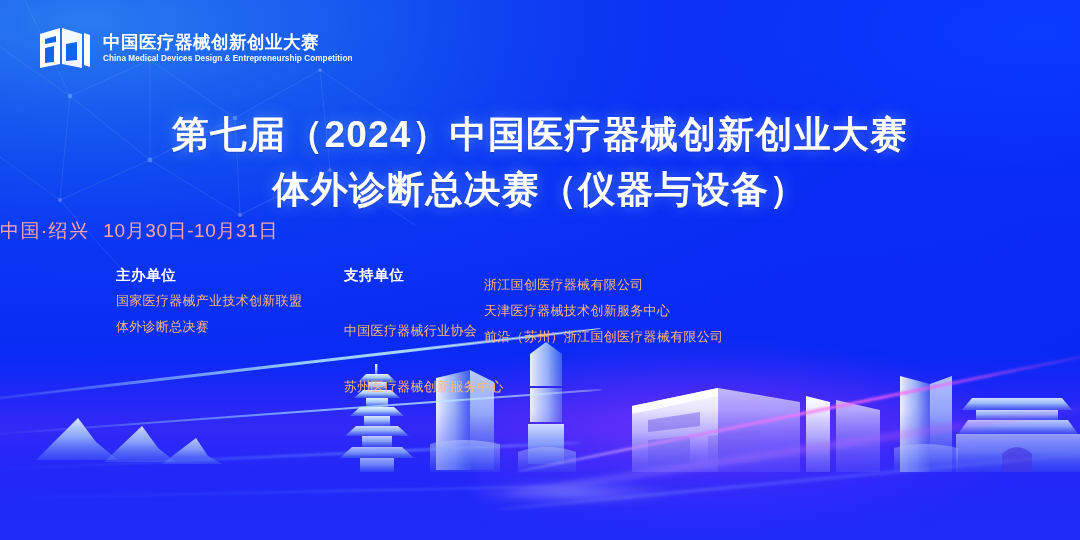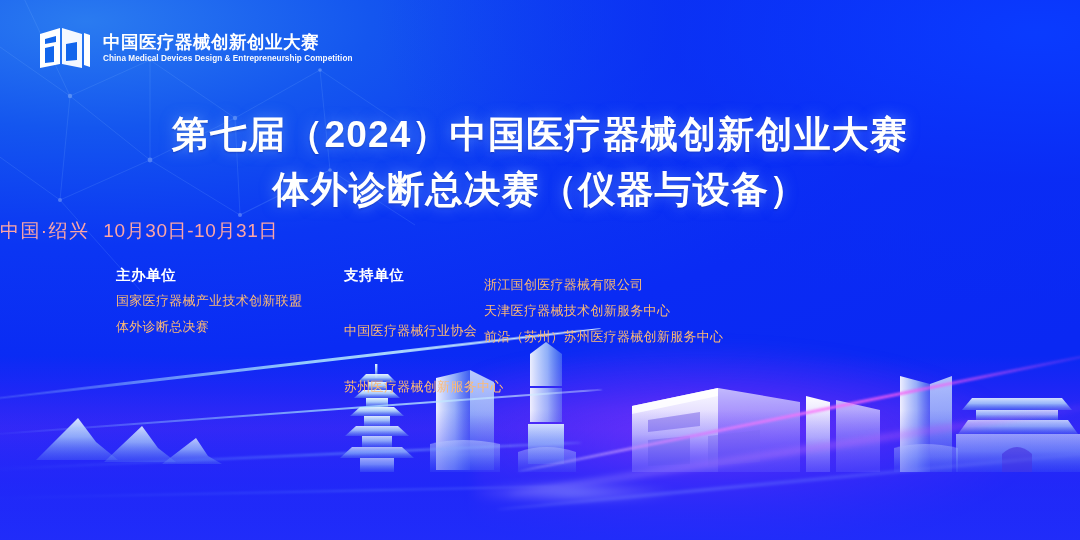--- a/index.html
+++ b/index.html
@@ -340,18 +340,18 @@
 
     <div class="org-col c3">
       <div class="org-head">支持单位</div>
       <div class="org-item">中国医疗器械行业协会</div>
       <div class="org-item">苏州医疗器械创新服务中心</div>
     </div>
 
     <div class="org-col c4">
       <div class="org-item spacer-head">浙江国创医疗器械有限公司</div>
       <div class="org-item">天津医疗器械技术创新服务中心</div>
-      <div class="org-item">前沿（苏州）苏州医疗器械创新服务中心</div>
+      <div class="org-item">前沿（苏州）浙江国创医疗器械有限公司</div>
     </div>
 
   </div>
 
 </div>
 
 </body></html>

